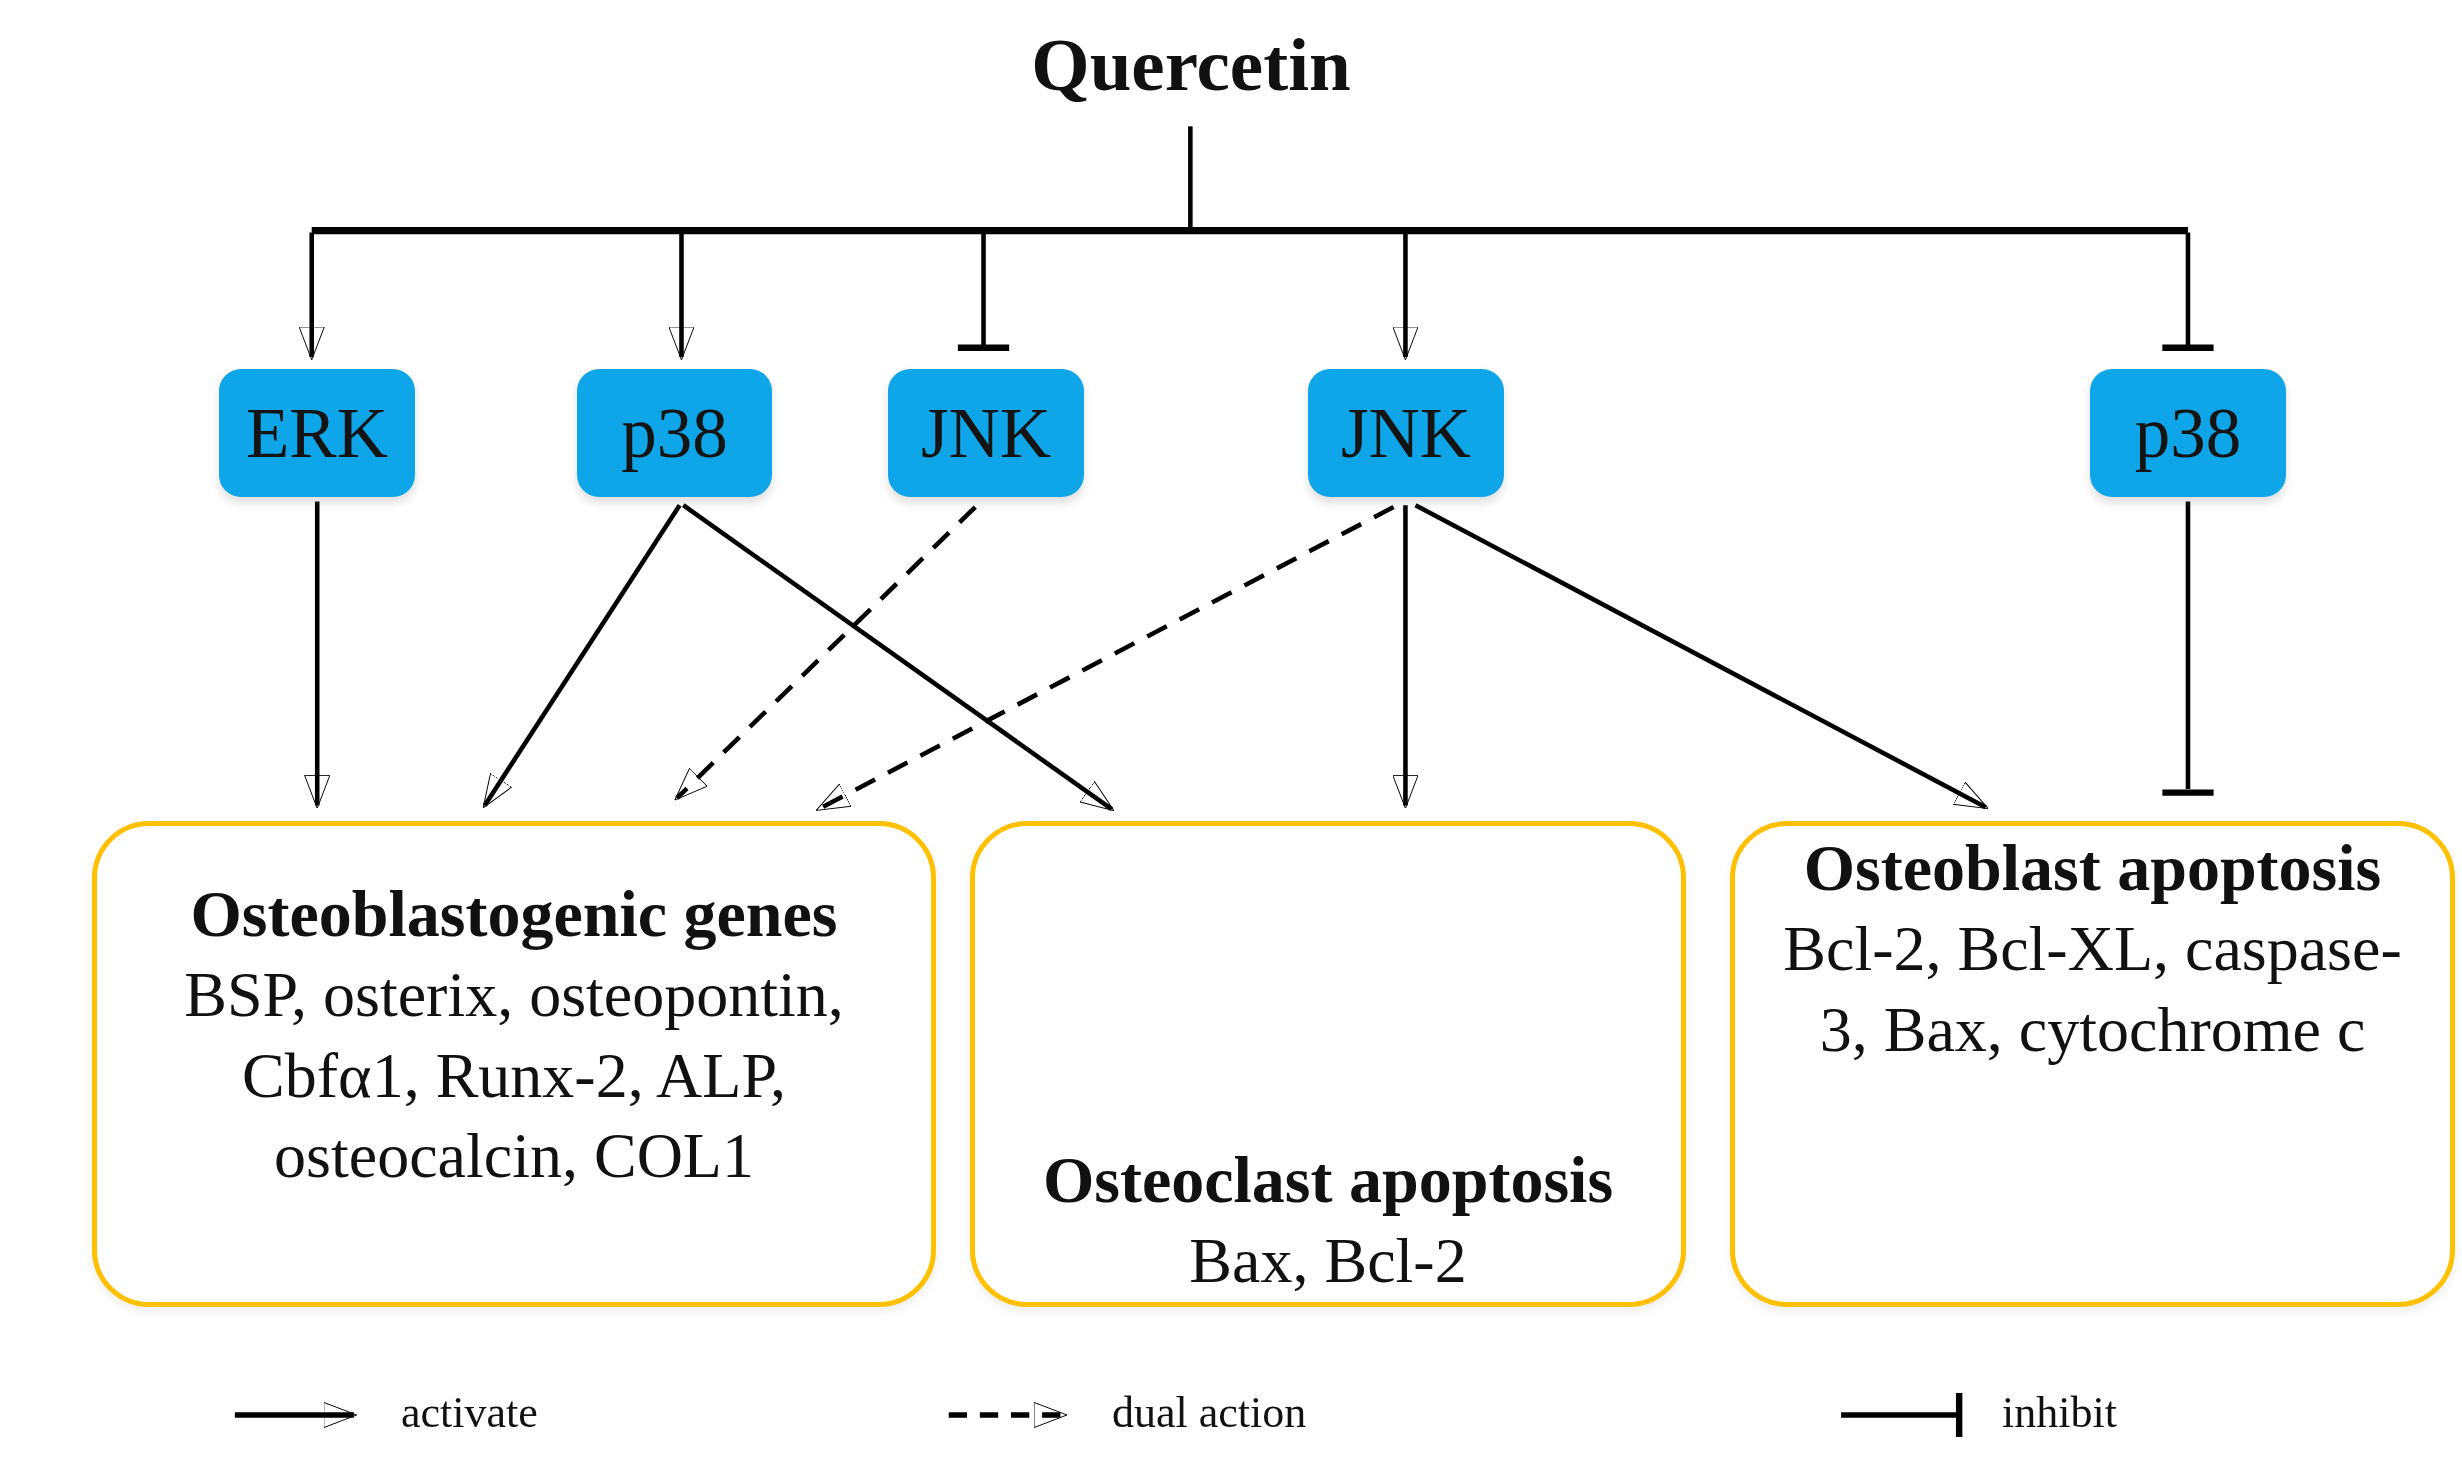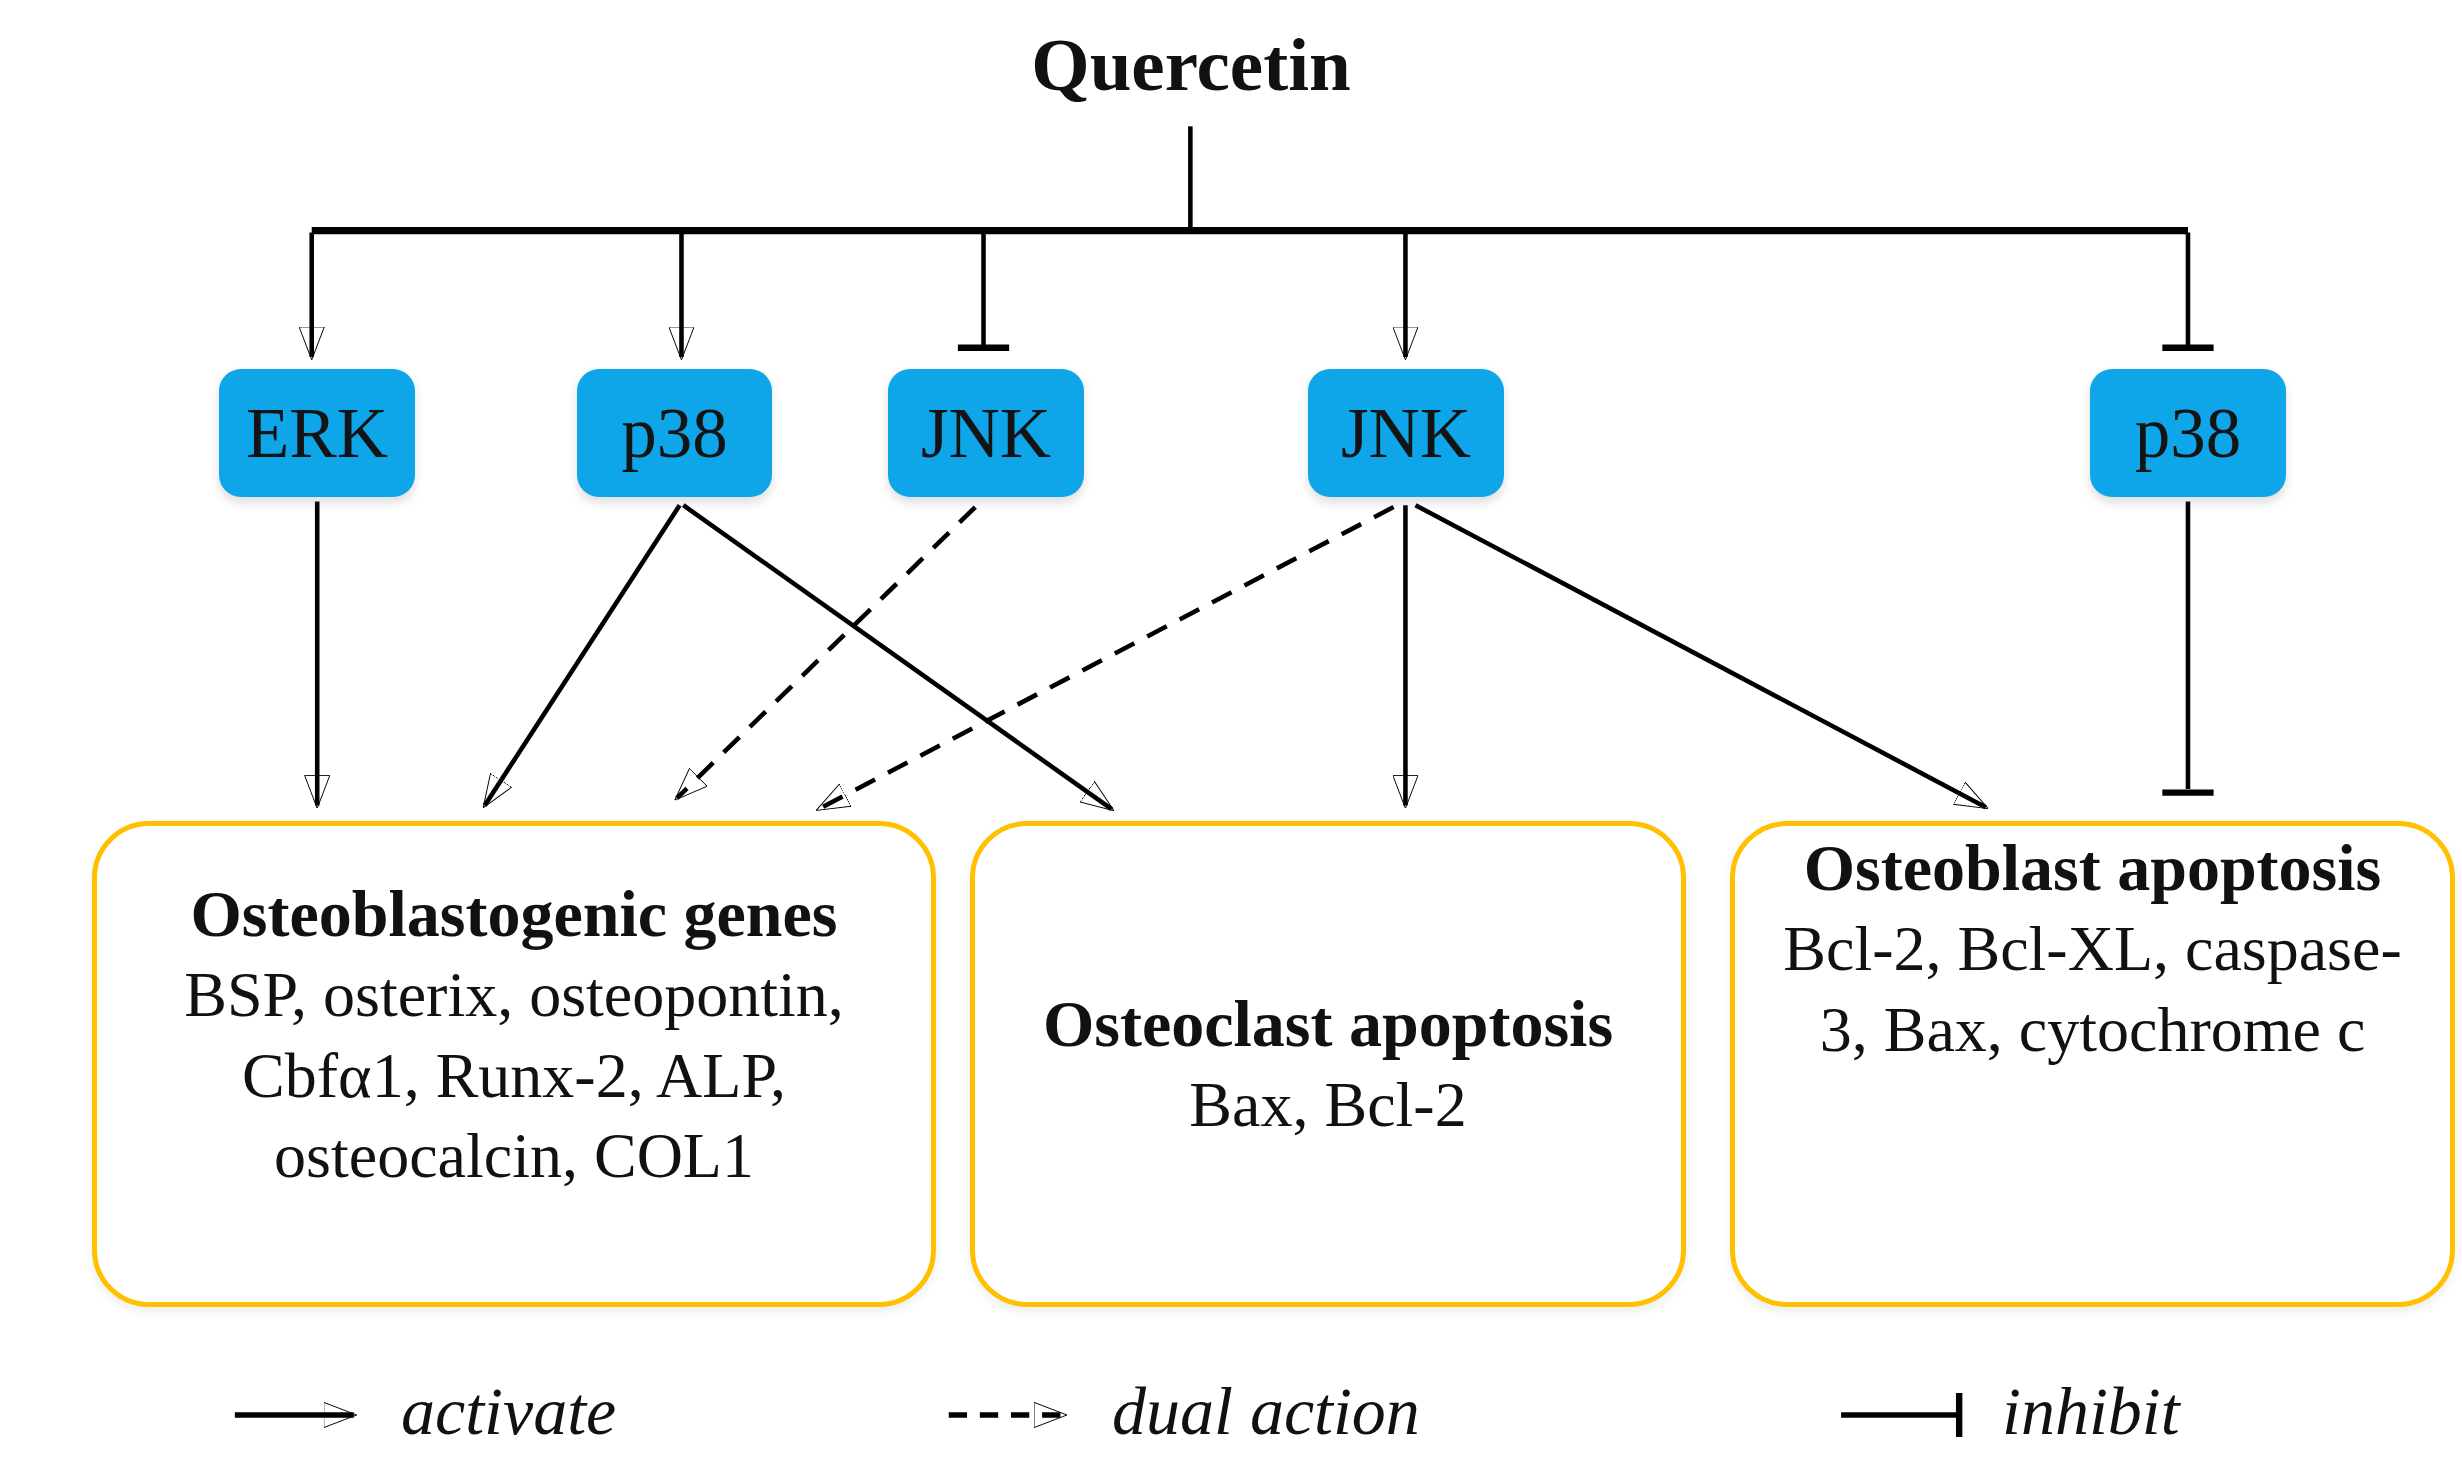--- a/index.html
+++ b/index.html
@@ -46,27 +46,27 @@
     box-sizing: border-box;
     display: flex; flex-direction: column; align-items: center;
     text-align: center;
     font-size: 64px; line-height: 1.26;
     box-shadow: 0 4.6px 9.2px rgba(0,0,0,0.07);
     z-index: 2;
   }
   .outbox .box-title { font-weight: bold; font-size: 66px; white-space: nowrap; }
   .outbox .box-line  { white-space: nowrap; }
   .box-1 { left: 64px;   width: 844px; justify-content: flex-start; padding-top: 46px; }
-  .box-2 { left: 942px; width: 716px; justify-content: center; }
+  .box-2 { left: 942px; width: 716px; justify-content: flex-end; }
   .box-3 { left: 1702px; width: 725px; }
 
   .legend-label {
     position: absolute; top: 1415px;
     transform: translateY(-54%);
-    font-size: 68px; white-space: nowrap; z-index: 2; font-style: italic;
+    font-size: 44px; white-space: nowrap; z-index: 2;
   }
   .legend-activate-label { left: 373px; }
   .legend-dual-label     { left: 1084px; }
   .legend-inhibit-label  { left: 1974px; }
 </style>
 </head>
 <body>
 
 <div id="canvas">
 

